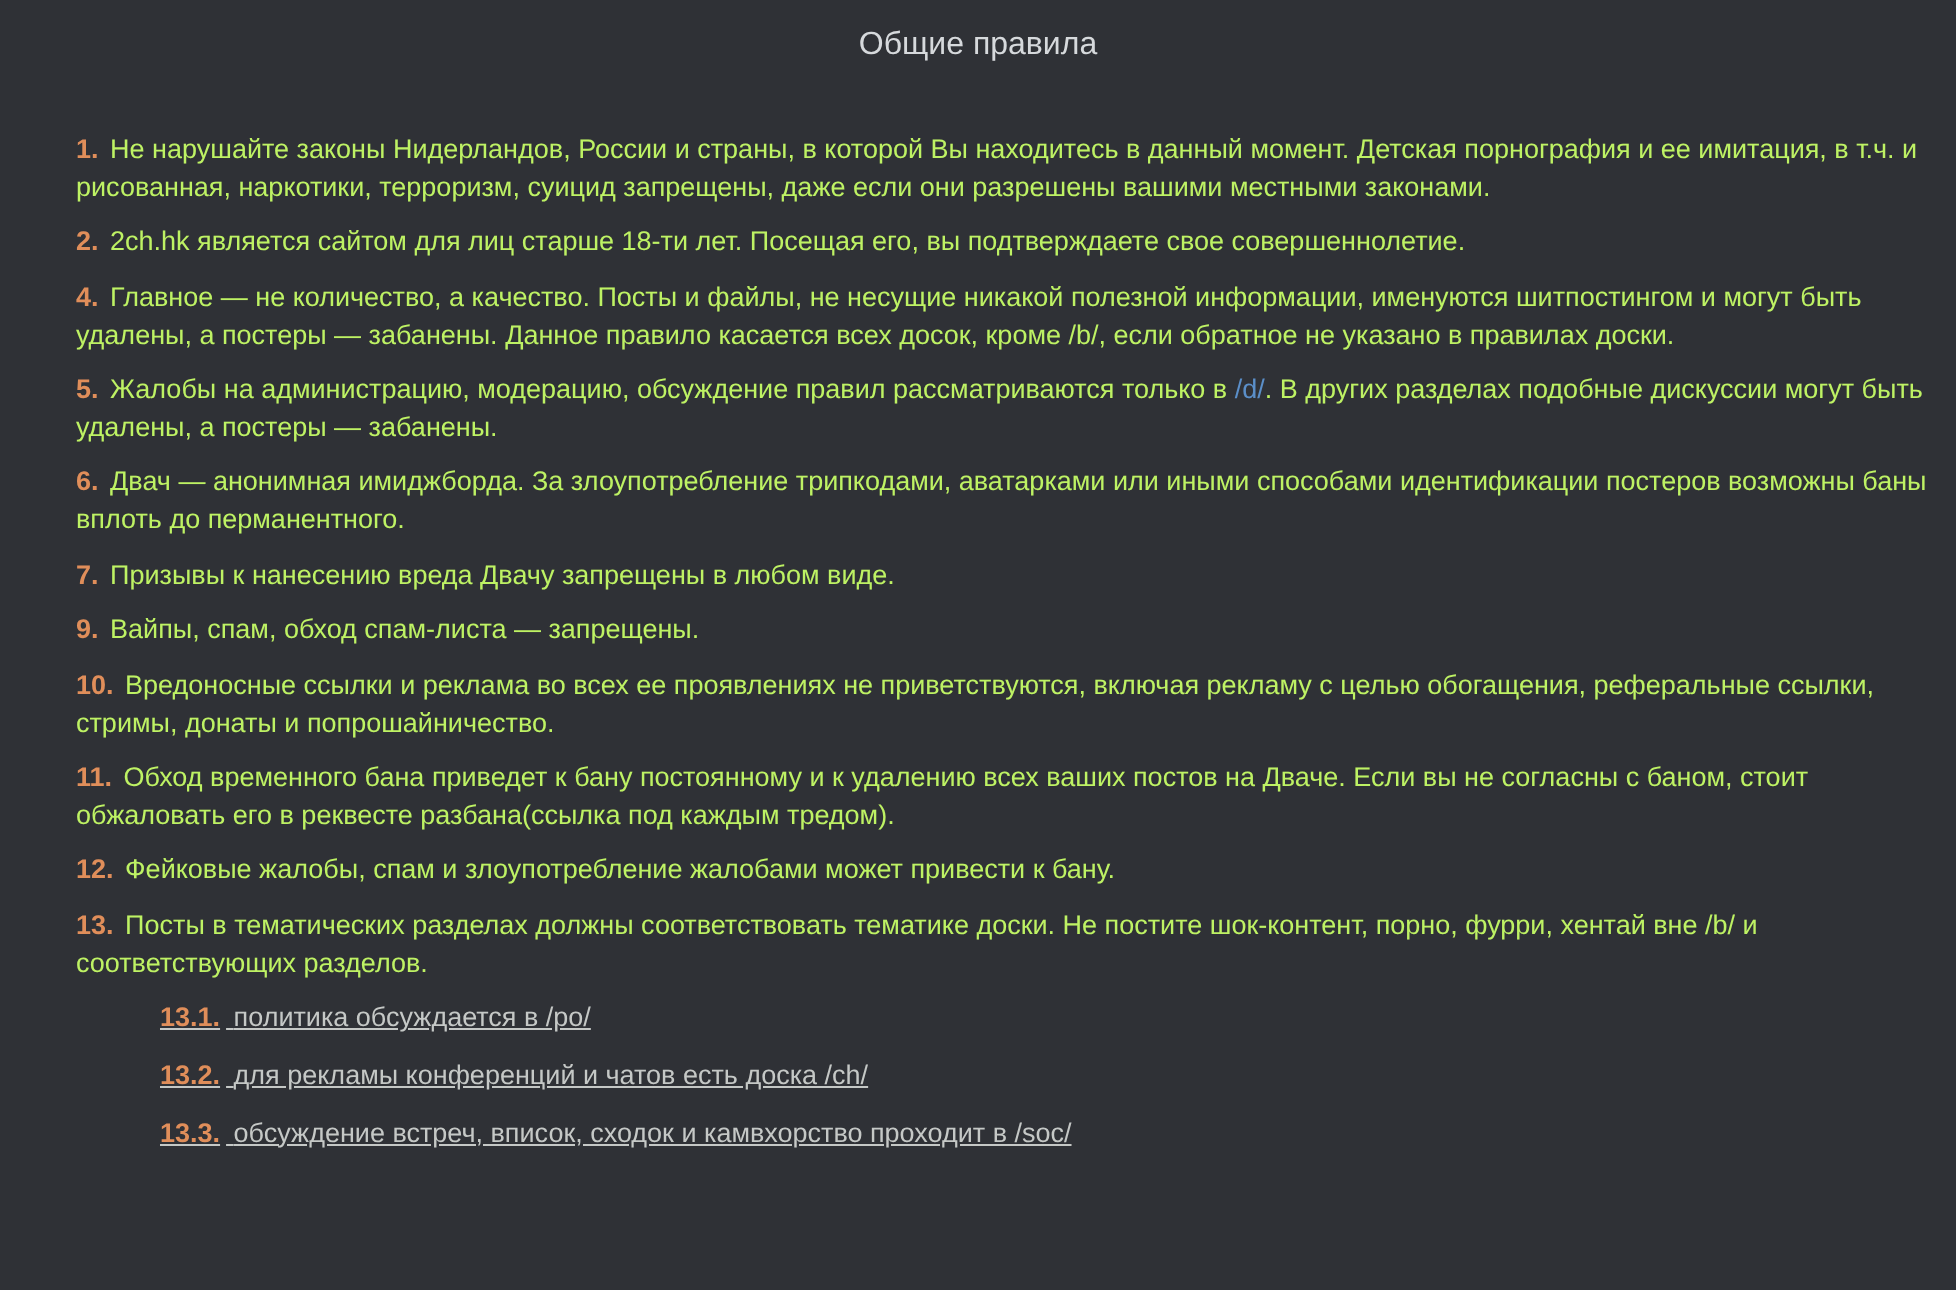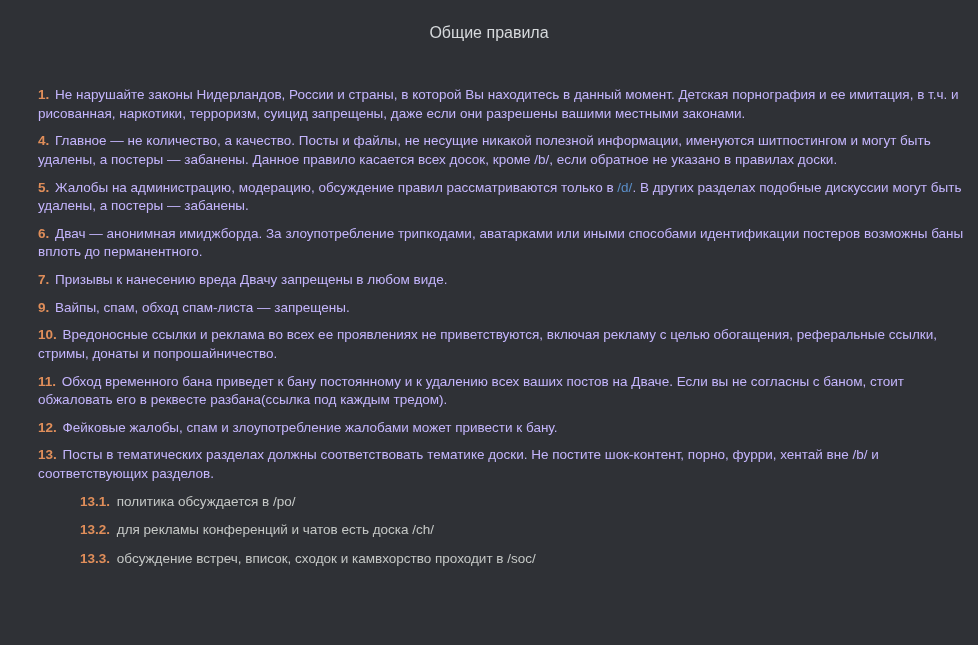--- a/index.html
+++ b/index.html
@@ -21,62 +21,64 @@
     box-sizing: border-box;
     padding: 0;
   }
   .title {
     text-align: center;
     font-size: 16px;
     color: #d6d9dc;
     padding-top: 6px;
     padding-bottom: 4px;
     font-weight: normal;
-    margin: 16px;
+    margin: 6px;
   }
   .rules {
     padding: 22px 10px 8px 38px;
     box-sizing: border-box;
   }
   .rule {
     margin: 0 0 9px 0;
     padding: 0;
     color: #c5c8c6;
   }
   .rule .num {
     color: #e08e5a;
     font-weight: bold;
     margin-right: 2px;
   }
   .rule .txt {
-    color: #c4b5fd;
+    color: #bef264;
   }
   .sub {
     margin: 0 0 10px 0;
     padding-left: 42px;
+    text-decoration: underline;
   }
   .sub .num {
     color: #e08e5a;
     font-weight: bold;
     margin-right: 3px;
   }
   .link {
     color: #5b8fc9;
     text-decoration: none;
     cursor: pointer;
   }
 </style>
 </head>
 <body>
 
 <div class="page">
   <h1 class="title">Общие правила</h1>
   <div class="rules">
     <div id="rules-main">
         <p class="rule"><span class="num">1.</span> <span class="txt">Не нарушайте законы Нидерландов, России и страны, в которой Вы находитесь в данный момент. Детская порнография и ее имитация, в т.ч. и рисованная, наркотики, терроризм, суицид запрещены, даже если они разрешены вашими местными законами.</span></p>
+        <p class="rule"><span class="num">2.</span> <span class="txt">2ch.hk является сайтом для лиц старше 18-ти лет. Посещая его, вы подтверждаете свое совершеннолетие.</span></p>
         <p class="rule"><span class="num">4.</span> <span class="txt">Главное — не количество, а качество. Посты и файлы, не несущие никакой полезной информации, именуются шитпостингом и могут быть удалены, а постеры — забанены. Данное правило касается всех досок, кроме /b/, если обратное не указано в правилах доски.</span></p>
         <p class="rule"><span class="num">5.</span> <span class="txt">Жалобы на администрацию, модерацию, обсуждение правил рассматриваются только в </span><span class="link">/d/</span><span class="txt">. В других разделах подобные дискуссии могут быть удалены, а постеры — забанены.</span></p>
         <p class="rule"><span class="num">6.</span> <span class="txt">Двач — анонимная имиджборда. За злоупотребление трипкодами, аватарками или иными способами идентификации постеров возможны баны вплоть до перманентного.</span></p>
         <p class="rule"><span class="num">7.</span> <span class="txt">Призывы к нанесению вреда Двачу запрещены в любом виде.</span></p>
         <p class="rule"><span class="num">9.</span> <span class="txt">Вайпы, спам, обход спам-листа — запрещены.</span></p>
         <p class="rule"><span class="num">10.</span> <span class="txt">Вредоносные ссылки и реклама во всех ее проявлениях не приветствуются, включая рекламу с целью обогащения, реферальные ссылки, стримы, донаты и попрошайничество.</span></p>
         <p class="rule"><span class="num">11.</span> <span class="txt">Обход временного бана приведет к бану постоянному и к удалению всех ваших постов на Дваче. Если вы не согласны с баном, стоит обжаловать его в реквесте разбана(ссылка под каждым тредом).</span></p>
         <p class="rule"><span class="num">12.</span> <span class="txt">Фейковые жалобы, спам и злоупотребление жалобами может привести к бану.</span></p>
         <p class="rule"><span class="num">13.</span> <span class="txt">Посты в тематических разделах должны соответствовать тематике доски. Не постите шок-контент, порно, фурри, хентай вне /b/ и соответствующих разделов.</span></p>
       </div>

